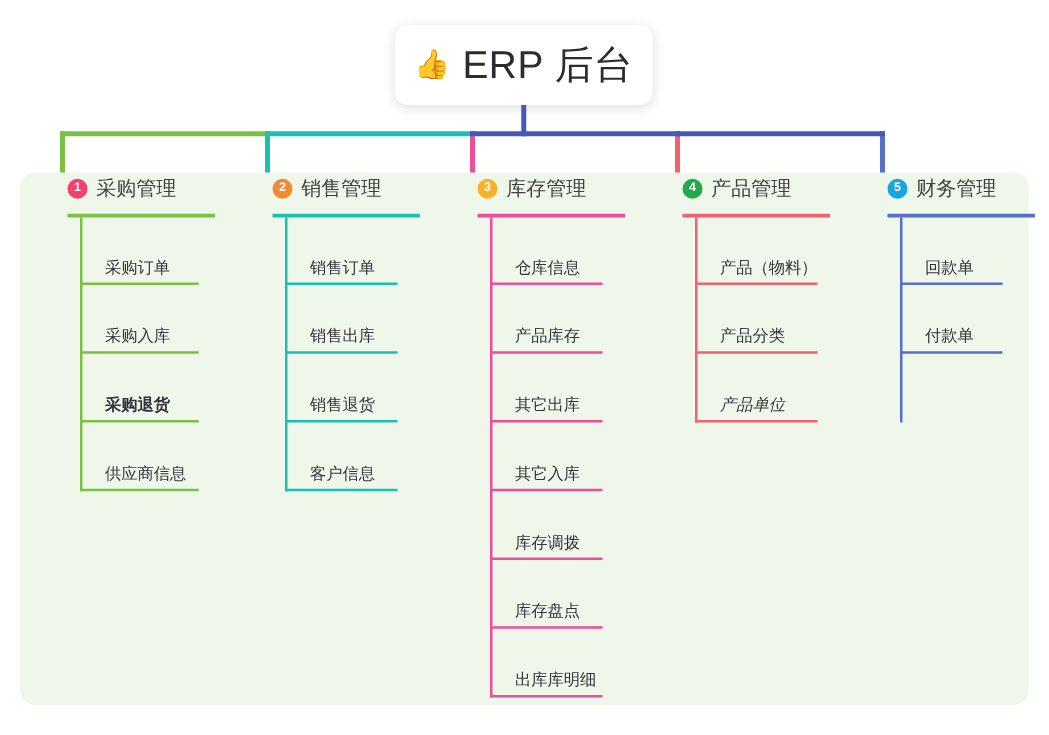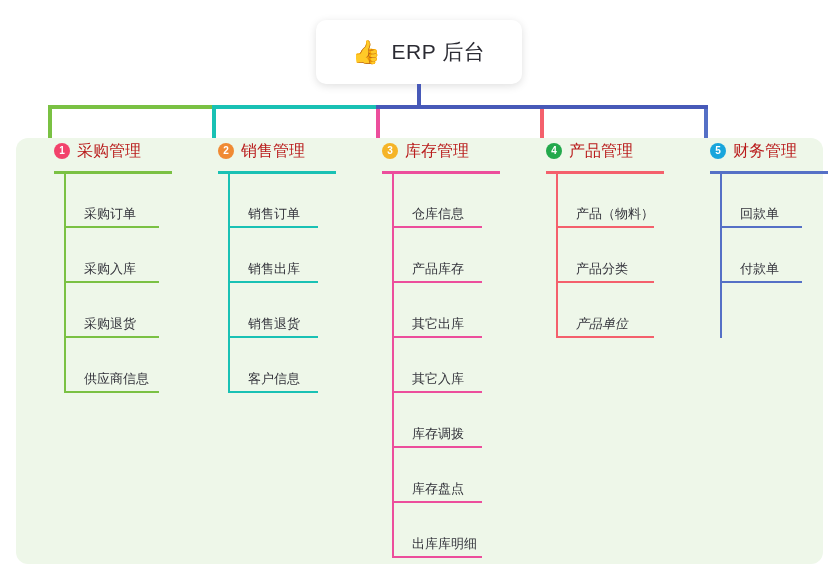--- a/index.html
+++ b/index.html
@@ -16,21 +16,21 @@
     position:absolute;
     left:316px; top:20px;
     width:206px; height:64px;
     background:#ffffff;
     border-radius:10px;
     box-shadow:0 2px 9px rgba(0,0,0,0.13);
     display:flex; align-items:center; justify-content:center;
     gap:10px;
   }
   .root-emoji{ font-size:23px; line-height:1; font-family:"DejaVu Sans",sans-serif;}
-  .root-title{ font-size:21px; color:#2b2b33; letter-spacing:.5px; white-space:nowrap;}
+  .root-title{ font-size:31px; color:#2b2b33; letter-spacing:.5px; white-space:nowrap;}
 
   
   .conn{ position:absolute; }
   .v-root{ left:417px; top:84px; width:4px; height:25px; background:#4759b8; }
   .h-bar{ position:absolute; top:105px; height:4px; }
   .v-drop{ position:absolute; top:105px; width:4px; }
 
   
   .panel{
     position:absolute; left:16px; top:138px;
@@ -43,21 +43,21 @@
 
   .col-head{
     display:flex; align-items:center; gap:7px;
     height:26px; padding-left:22px;
   }
   .badge{
     width:16px; height:16px; border-radius:50%;
     color:#fff; font-size:10px; line-height:16px;
     text-align:center; font-weight:bold; flex:0 0 16px;
   }
-  .col-title{ font-size:16px; color:#b91c1c; white-space:nowrap; }
+  .col-title{ font-size:16px; color:#404040; white-space:nowrap; }
   .head-rule{ position:absolute; left:22px; top:33px; height:3px; }
 
   .spine{ position:absolute; left:32px; top:36px; width:2px; }
 
   .leaf{ position:absolute; left:32px; }
   .leaf-label{
     position:absolute; left:20px; bottom:5px;
     font-size:13px; color:#33333b; white-space:nowrap;
   }
   .leaf-rule{ position:absolute; left:0; bottom:0; height:2px; }
@@ -93,21 +93,21 @@
         <div class="head-rule" style="width: 118px; background: rgb(122, 193, 67);"></div>
         <div class="spine" style="background: rgb(122, 193, 67); height: 219px;"></div>
         <div class="leaf" style="top: 62px; width: 95px; height: 28px;">
           <span class="leaf-label">采购订单</span>
           <div class="leaf-rule" style="width: 95px; background: rgb(122, 193, 67);"></div>
         </div>
         <div class="leaf" style="top: 117px; width: 95px; height: 28px;">
           <span class="leaf-label">采购入库</span>
           <div class="leaf-rule" style="width: 95px; background: rgb(122, 193, 67);"></div>
         </div>
-        <div class="leaf" style="top: 172px; width: 95px; height: 28px;">
+        <div class="leaf" style="top: 172px; width: 95px; height: 28px; font-weight: bold;">
           <span class="leaf-label">采购退货</span>
           <div class="leaf-rule" style="width: 95px; background: rgb(122, 193, 67);"></div>
         </div>
         <div class="leaf" style="top: 227px; width: 95px; height: 28px;">
           <span class="leaf-label">供应商信息</span>
           <div class="leaf-rule" style="width: 95px; background: rgb(122, 193, 67);"></div>
         </div>
       </div>
       <div class="col" style="left: 180px;">
         <div class="col-head">

